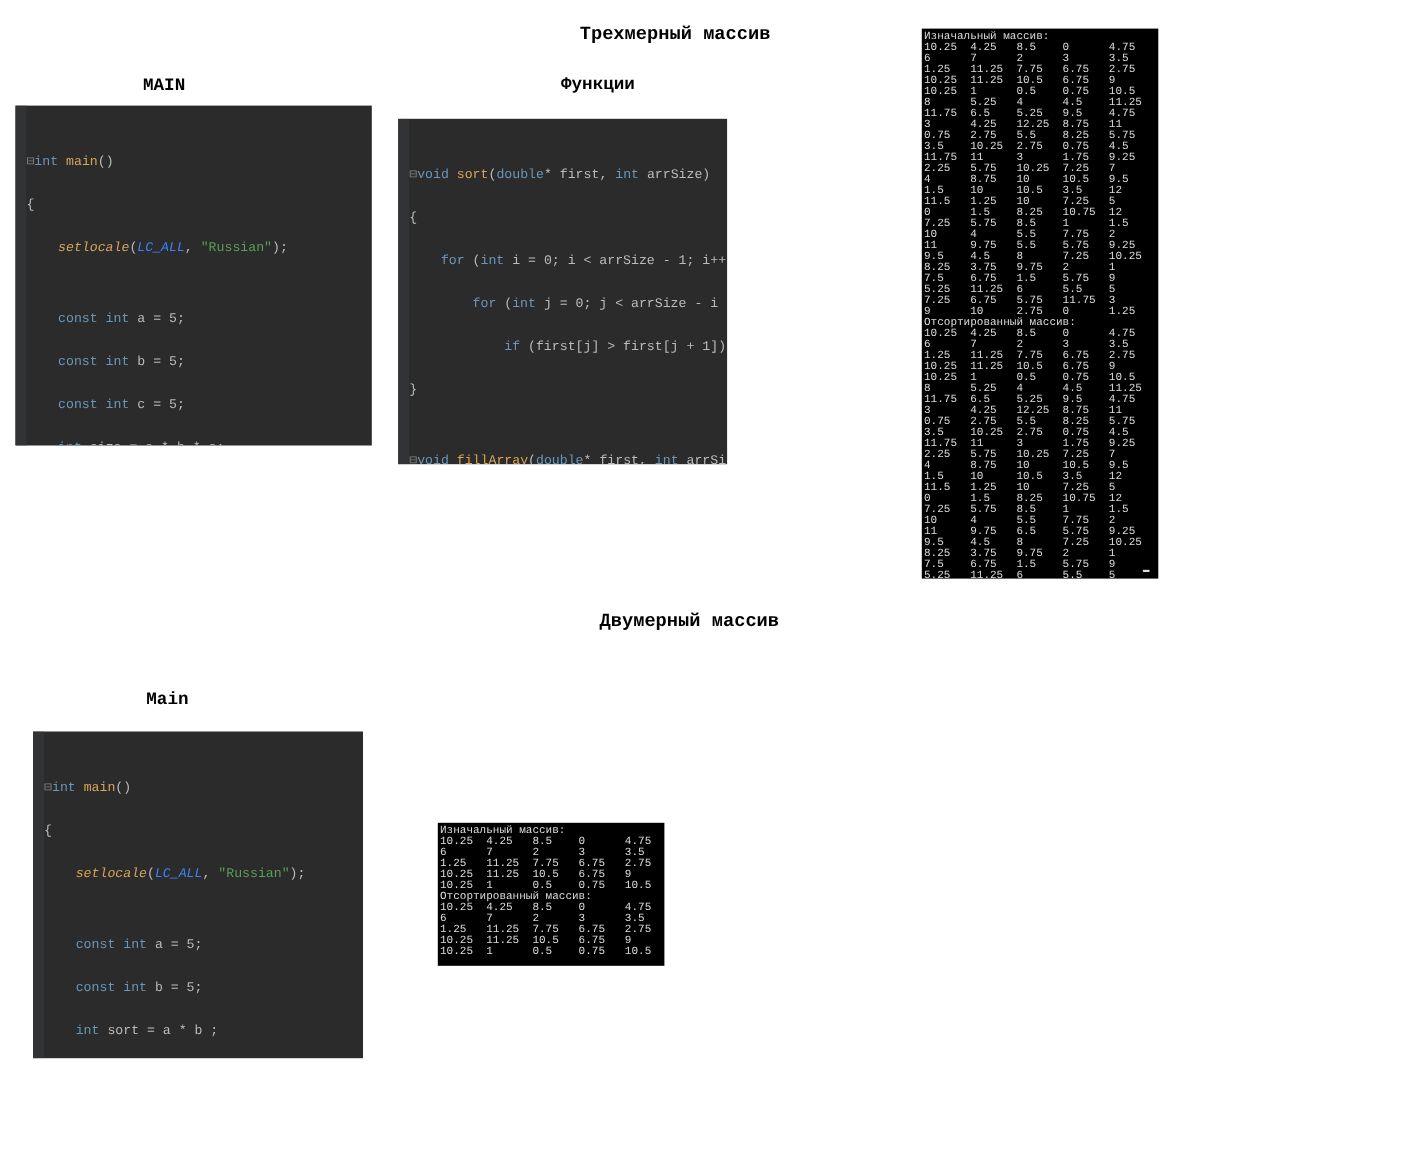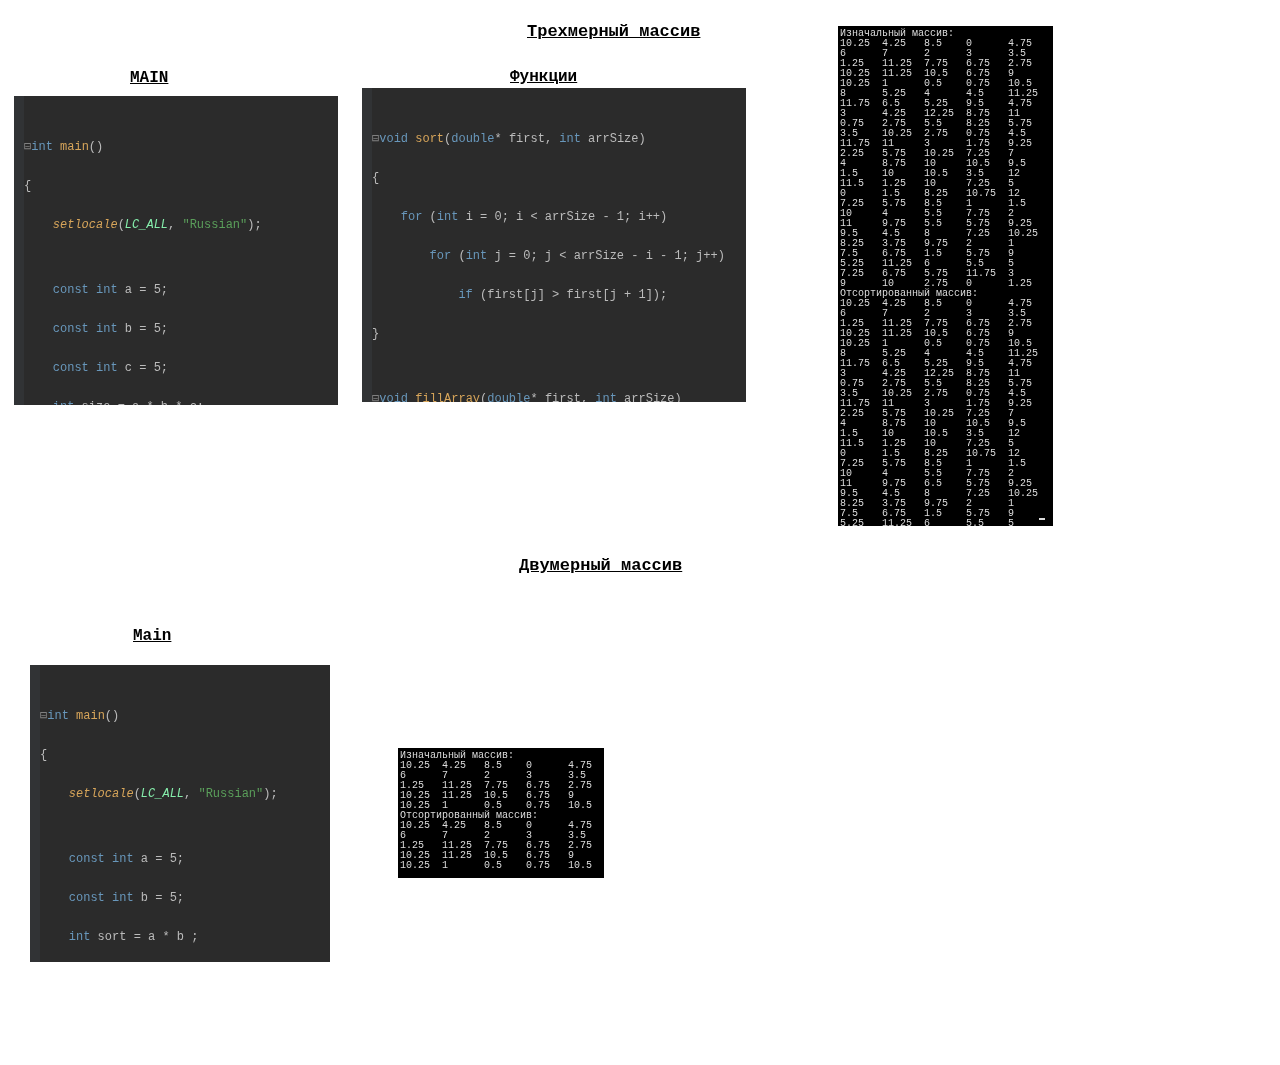--- a/index.html
+++ b/index.html
@@ -13,21 +13,20 @@
   body {
     width: 1280px;
     height: 1065px;
     position: relative;
   }
   .heading {
     font-weight: bold;
     position: absolute;
     white-space: pre;
     font-size: 16px;
-    text-decoration: underline;
   }
   .codebox {
     position: absolute;
     background: #2b2b2b;
     color: #bbbbbb;
     padding: 6px 6px 16px 10px;
     box-sizing: border-box;
     line-height: 13px;
     font-size: 12px;
     white-space: pre;
@@ -35,21 +34,21 @@
   }
   .codebox .gutter {
     position: absolute;
     left: 0; top: 0; bottom: 0;
     width: 10px;
     background: #313335;
   }
   .codeline { display: block; }
   .kw   { color: #6897bb; }     
   .fn   { color: #d7a55a; }     
-  .mac  { color: #86efac; font-style: italic; } 
+  .mac  { color: #3b82f6; font-style: italic; } 
   .str  { color: #5a9e5a; }     
   .punc { color: #bbbbbb; }
   .cm   { color: #808080; }
 
   .console {
     position: absolute;
     background: #000000;
     color: #dcdcdc;
     font-size: 10px;
     line-height: 10px;
@@ -68,21 +67,21 @@
 </style>
 </head>
 <body>
 
 <div class="heading" style="left:527px; top:22px; font-size:17px;">Трехмерный массив</div>
 
 <div class="heading" style="left:130px; top:69px;">MAIN</div>
 
 <div class="heading" style="left:510px; top:68px;">Функции</div>
 
-<div class="heading" style="left:519px; top:556px; font-size:17px;">Двумерный массив</div>
+<div class="heading" style="left:545px; top:556px; font-size:17px;">Двумерный массив</div>
 
 <div class="heading" style="left:133px; top:627px;">Main</div>
 
 <div class="codebox" style="left:14px; top:96px; width:324px; height:309px;">
   <div class="gutter"></div>
   <span class="codeline"><span class="cm">⊟</span><span class="kw">int</span> <span class="fn">main</span><span class="punc">()</span></span>
   <span class="codeline punc">{</span>
   <span class="codeline"><span>    </span><span class="fn" style="font-style:italic">setlocale</span><span class="punc">(</span><span class="mac">LC_ALL</span><span class="punc">, </span><span class="str">"Russian"</span><span class="punc">);</span></span>
   <span class="codeline"></span>
   <span class="codeline"><span>    </span><span class="kw">const int</span><span class="punc"> a = 5;</span></span>
@@ -99,21 +98,21 @@
   
   <span class="codeline"></span>
   
   
   <span class="codeline"></span>
   
   
   
 </div>
 
-<div class="codebox" style="left:362px; top:88px; width:384px; height:314px;">
+<div class="codebox" style="left:362px; top:108px; width:299px; height:314px;">
   <div class="gutter"></div>
   <span class="codeline"><span class="cm">⊟</span><span class="kw">void</span><span> </span><span class="fn">sort</span><span class="punc">(</span><span class="kw">double</span><span class="punc">* first, </span><span class="kw">int</span><span class="punc"> arrSize)</span></span>
   <span class="codeline punc">{</span>
   <span class="codeline"><span>    </span><span class="kw">for</span><span class="punc"> (</span><span class="kw">int</span><span class="punc"> i = 0; i &lt; arrSize - 1; i++)</span></span>
   <span class="codeline"><span>        </span><span class="kw">for</span><span class="punc"> (</span><span class="kw">int</span><span class="punc"> j = 0; j &lt; arrSize - i - 1; j++)</span></span>
   <span class="codeline"><span>            </span><span class="kw">if</span><span class="punc"> (first[j] &gt; first[j + 1]);</span></span>
   <span class="codeline punc">}</span>
   <span class="codeline"></span>
   <span class="codeline"><span class="cm">⊟</span><span class="kw">void</span><span> </span><span class="fn">fillArray</span><span class="punc">(</span><span class="kw">double</span><span class="punc">* first, </span><span class="kw">int</span><span class="punc"> arrSize)</span></span>
   

